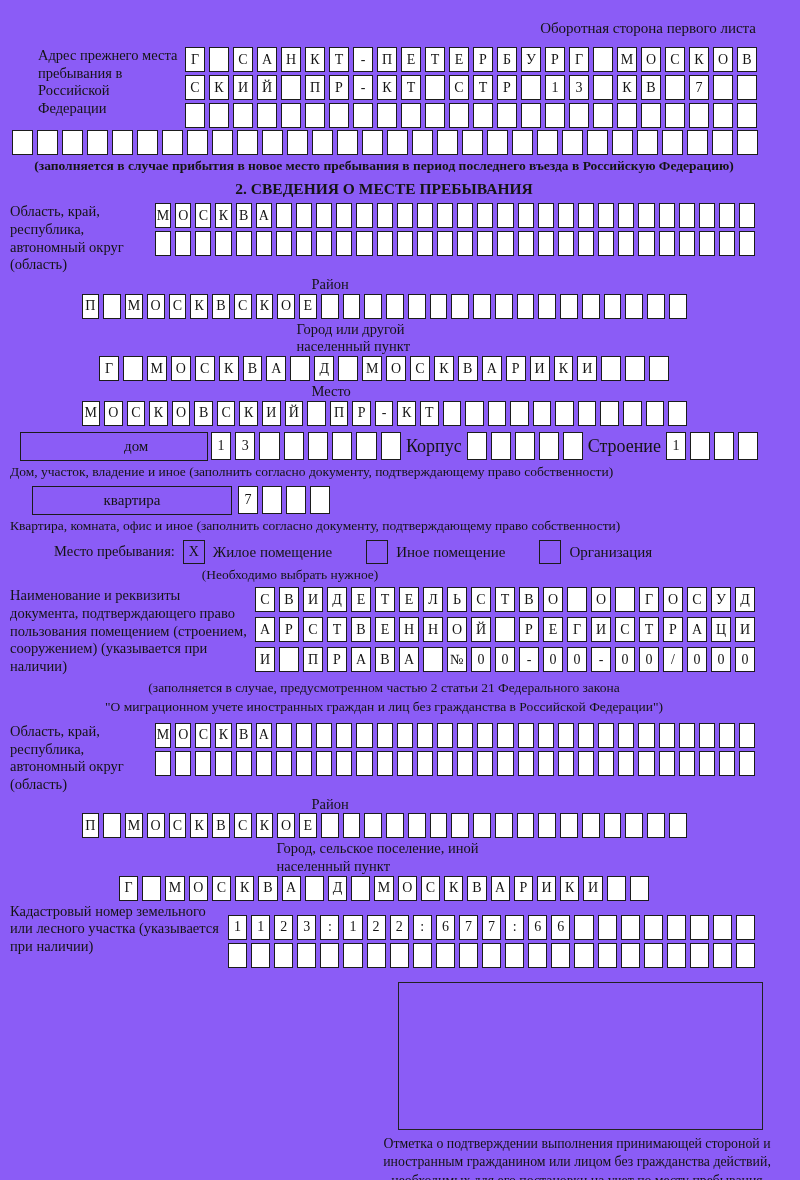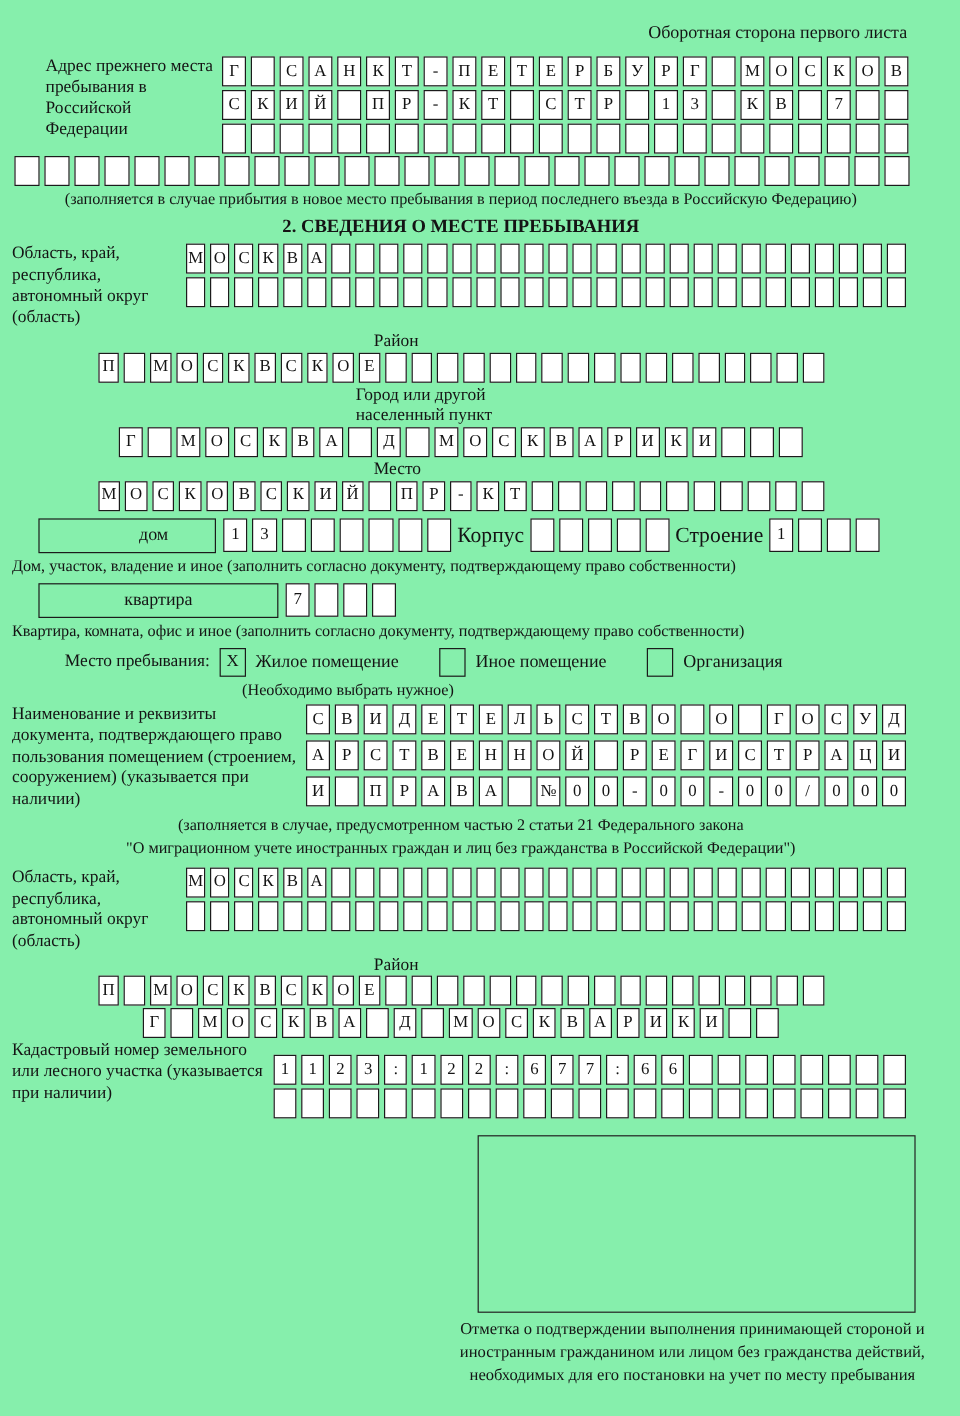--- a/index.html
+++ b/index.html
@@ -1,18 +1,18 @@
 <!DOCTYPE html>
 <html><head>
 <meta charset="utf-8">
 <style>
   * { box-sizing: border-box; }
   html,body { margin:0; padding:0; background:#fff; }
   .page {
-    width:800px; height:1180px; background:#86efac; color:#141414;
+    width:800px; height:1180px; background:#8b5cf6; color:#141414;
     font-family:"Liberation Serif", serif; font-size:15px;
     padding:16px 42px 0 10px; overflow:hidden; position:relative;
   }
   .top-title { text-align:right; font-size:15px; margin:4px 2px 10px 0; }
   .frow { display:flex; align-items:flex-start; }
   .frow.center-v { align-items:center;flex-direction:column; }
   .label { line-height:1.22; font-size:14.5px; flex:none; padding-right:6px; }
   .w175 { width:175px; } .w145 { width:145px; } .w245 { width:245px; }
   .w215 { width:215px; } .w218 { width:218px; }
   .addr-label { padding-left:28px; }
@@ -20,27 +20,27 @@
   .cellrow { display:flex; gap:4px; flex:none; }
   .cellrow .cell {
     flex:1 1 0; height:25px; border:1.6px solid #1b1b1b;
     display:flex; align-items:center; justify-content:center;
     font-size:14px; line-height:1; background:#fff;
   }
   .w572 { width:572px; } .w746 { width:746px; margin-left:2px; }
   .w600 { width:600px; } .w605 { width:605px; } .w570 { width:570px; }
   .w500 { width:500px; } .w530 { width:530px; } .w527 { width:527px; }
   .note { font-size:13.5px; line-height:1.2; margin:3px 0 4px 0; }
-  .note.center { text-align:center; }
+  .note.center { text-align:center;font-weight:bold; }
   .sec-title { text-align:center; font-weight:bold; font-size:15.5px; margin:6px 0 5px 0; }
   .boxfield {
     border:1.7px solid #1b1b1b; height:29px; display:flex;
     align-items:center; justify-content:center; font-size:15px; flex:none;
   }
-  .dom-box { width:148px;padding-left:44px; } .kv-box { width:200px; }
+  .dom-box { width:188px;padding-left:44px; } .kv-box { width:200px; }
   .inline-lbl { flex:none; padding:0 5px; font-size:18px; }
   .cg8 { width:190px; } .cg5 { width:116px; } .cg4 { width:92px; }
   .dom-row { display:flex; align-items:center; margin-top:6px; }
   .dom-row .cellrow .cell { height:28px; }
   .mesto-row { display:flex; align-items:center; margin-top:6px; gap:8px;margin-left:44px; }
   .chkbox {
     width:22px; height:24px; border:1.6px solid #1b1b1b; flex:none;
     display:flex; align-items:center; justify-content:center; font-size:14px;
   }
   .opt-gap { width:18px; flex:none; }
@@ -586,20 +586,21 @@
         <span class="cell"></span>
         <span class="cell"></span>
         <span class="cell"></span>
         <span class="cell"></span>
         <span class="cell"></span>
         <span class="cell"></span>
       </div>
   </div>
 
   <div class="frow center-v mt2">
+    <div class="label w215">Город, сельское поселение, иной населенный пункт</div>
     <div class="cellrow w530">
         <span class="cell">Г</span>
         <span class="cell"></span>
         <span class="cell">М</span>
         <span class="cell">О</span>
         <span class="cell">С</span>
         <span class="cell">К</span>
         <span class="cell">В</span>
         <span class="cell">А</span>
         <span class="cell"></span>

